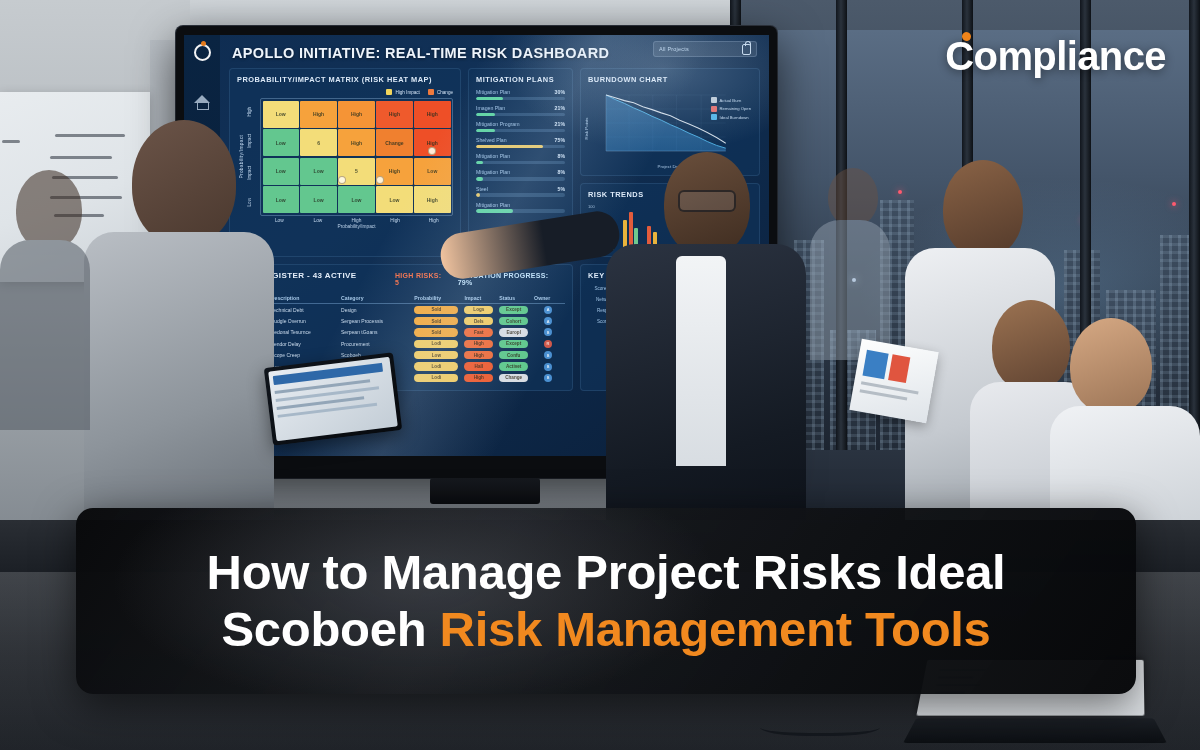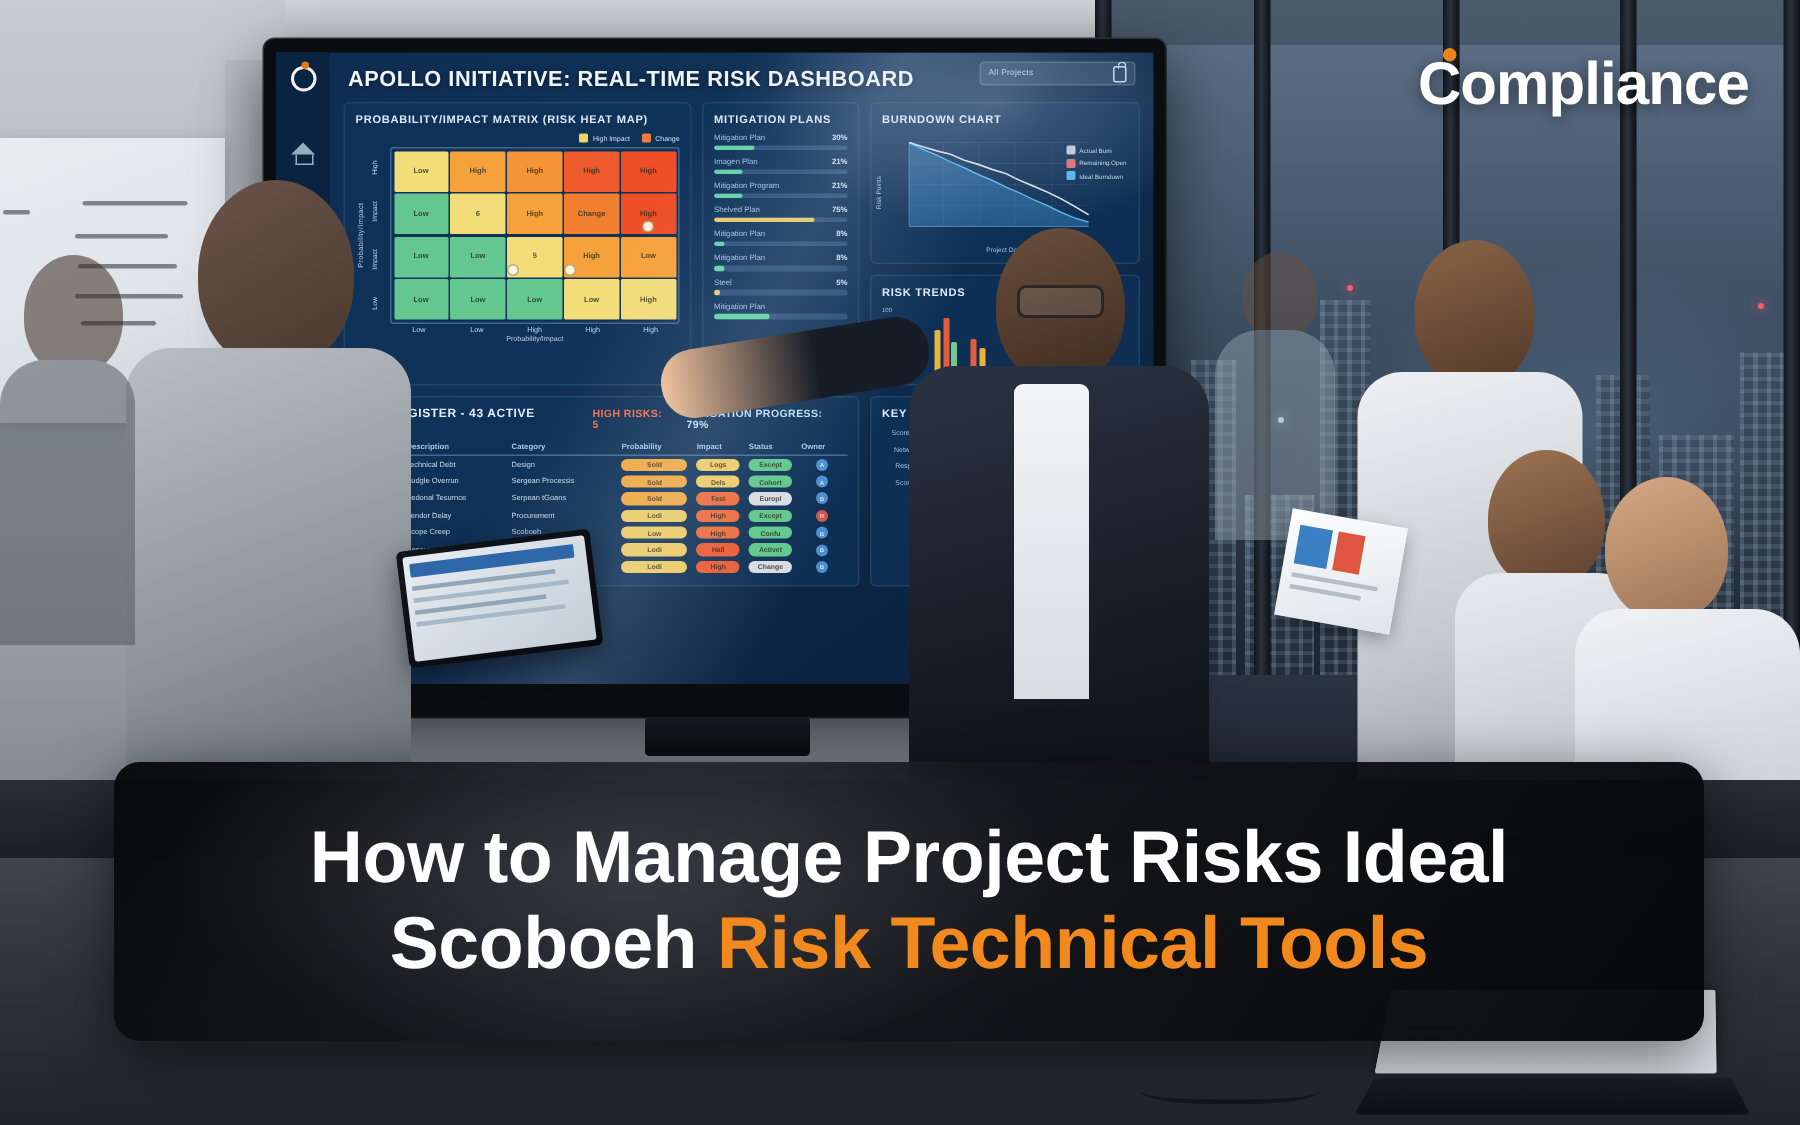--- a/index.html
+++ b/index.html
@@ -824,21 +824,21 @@
         <div class="lap-line" style="left:14px;top:34px;width:30px;"></div>
       </div>
       <div class="lap-base"></div>
     </div>
     <div style="position:absolute;left:760px;bottom:14px;width:120px;height:22px;border-bottom:3px solid #14181e;border-radius:0 0 40% 40%;"></div>
   </div>
 
   <div class="banner">
     <div class="banner-l1">How to Manage Project Risks Ideal</div>
     <div class="banner-l2">
-      <span>Scoboeh </span><span class="accent">Risk Technical Tools</span>
+      <span>Scoboeh </span><span class="accent">Risk Management Tools</span>
     </div>
   </div>
 
   <div class="brand">
     <span style="position:relative;">
       <span class="brand-dot"></span>
       <span class="brand-txt">Compliance</span>
     </span>
   </div>
 

